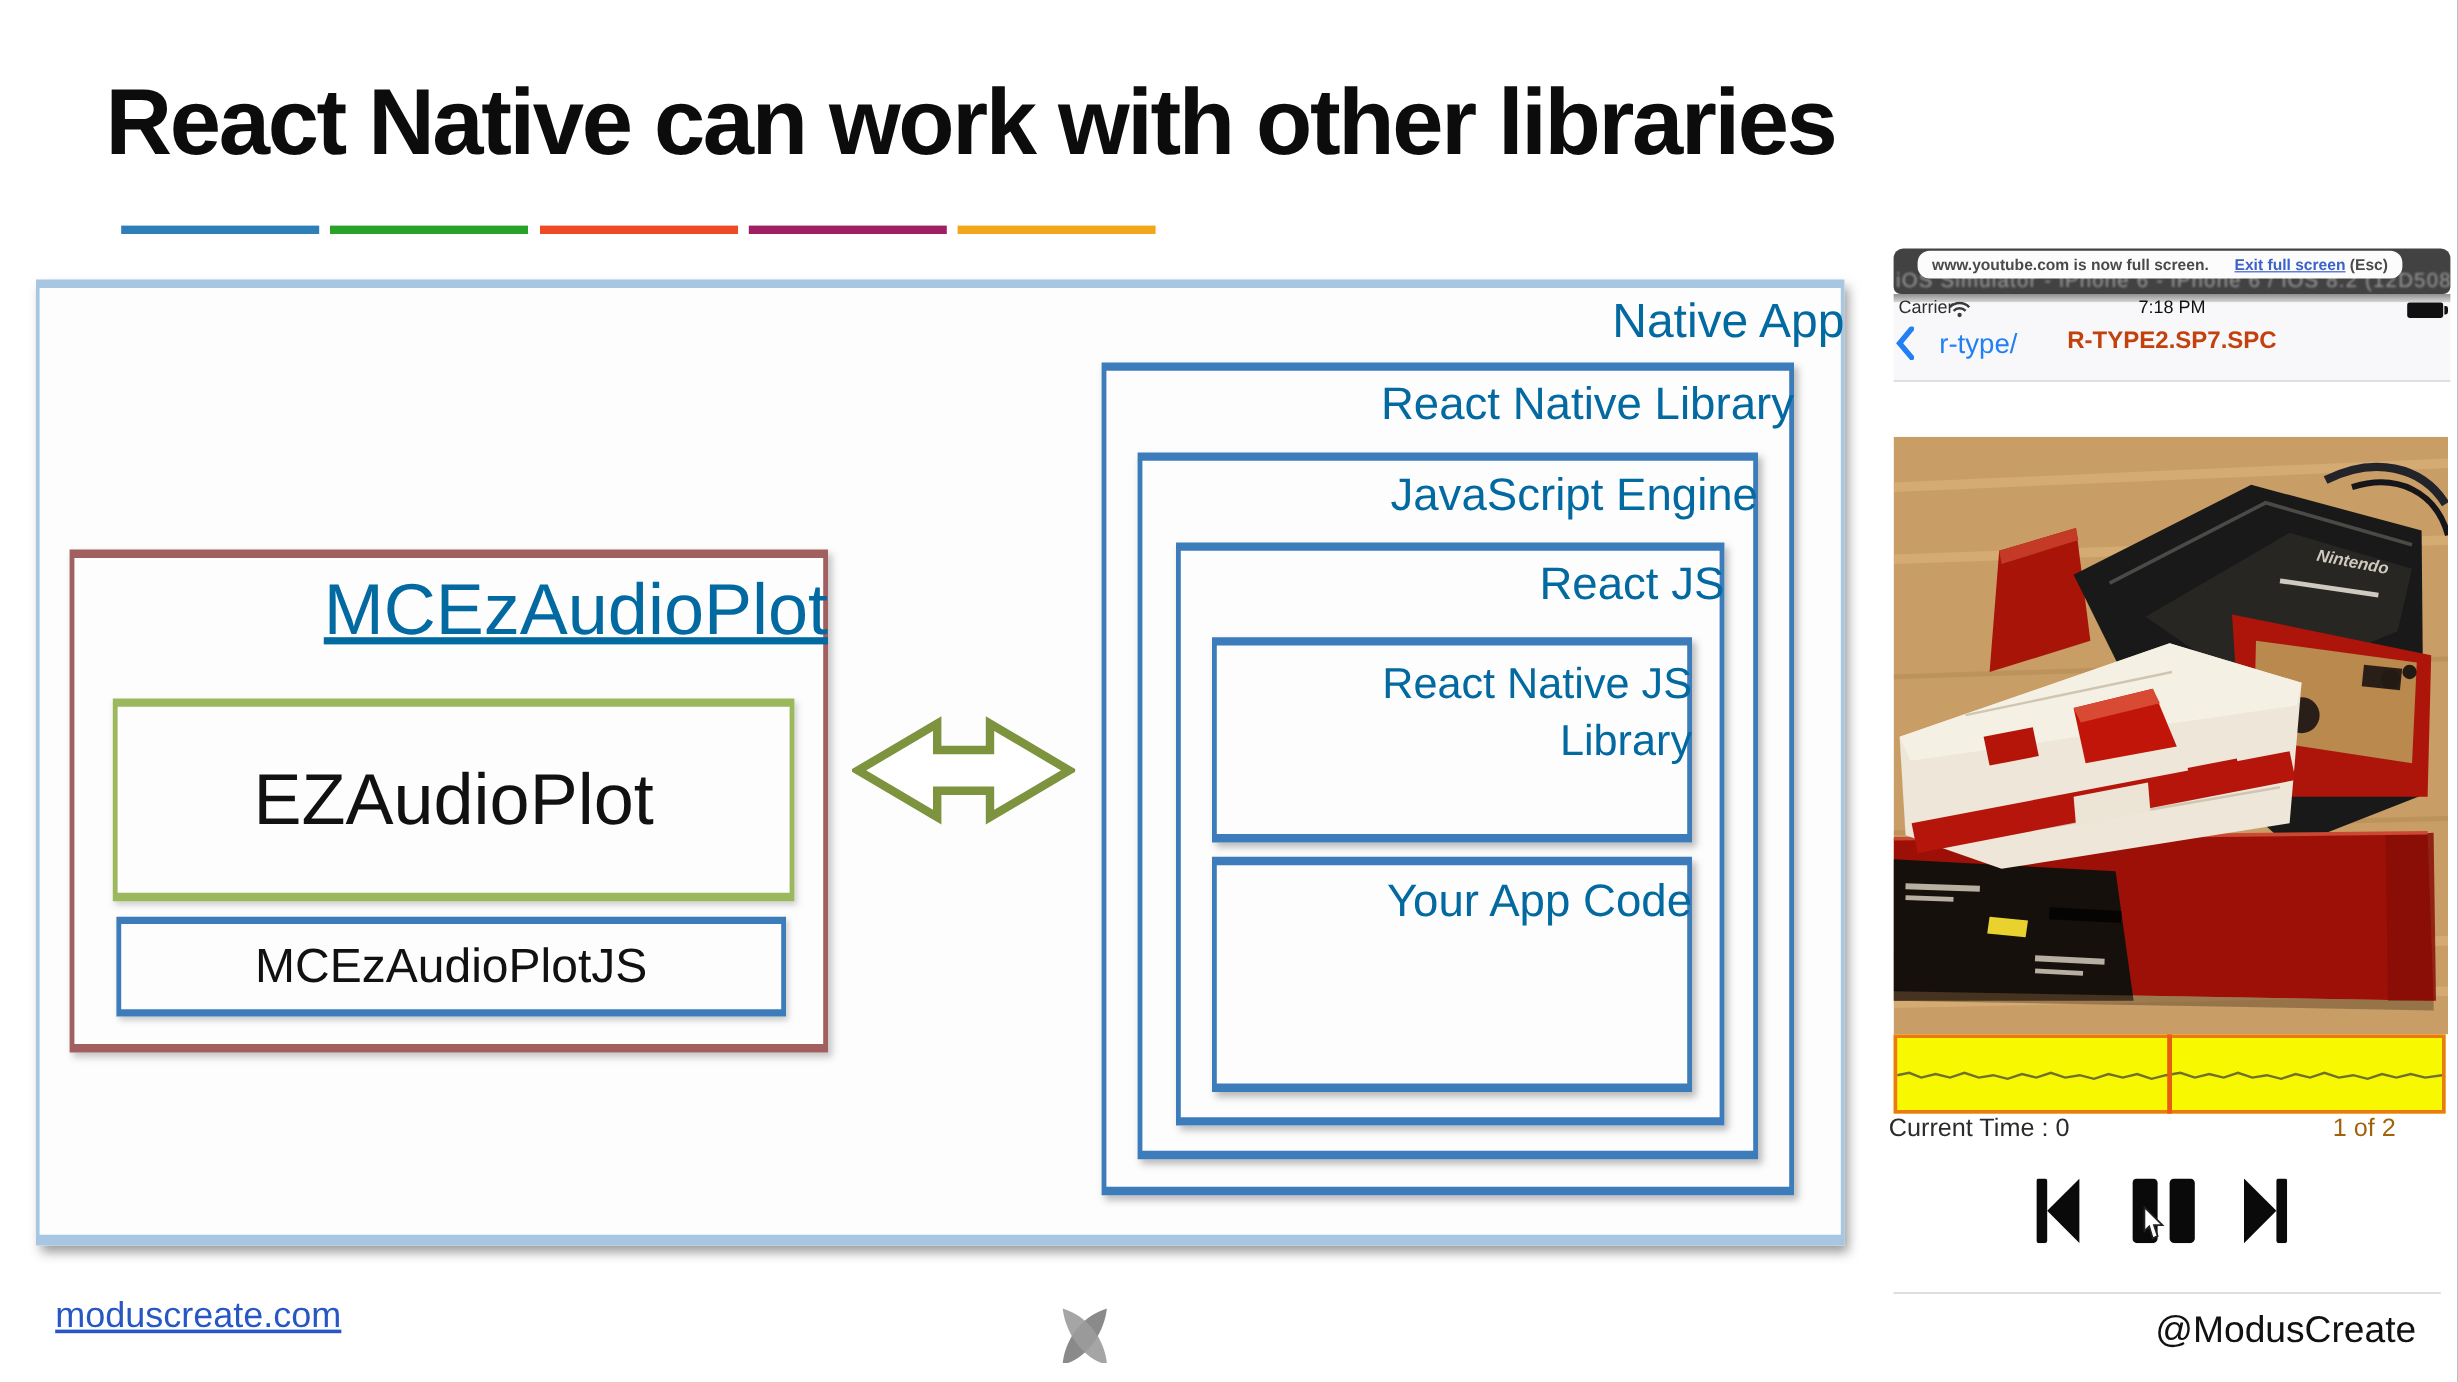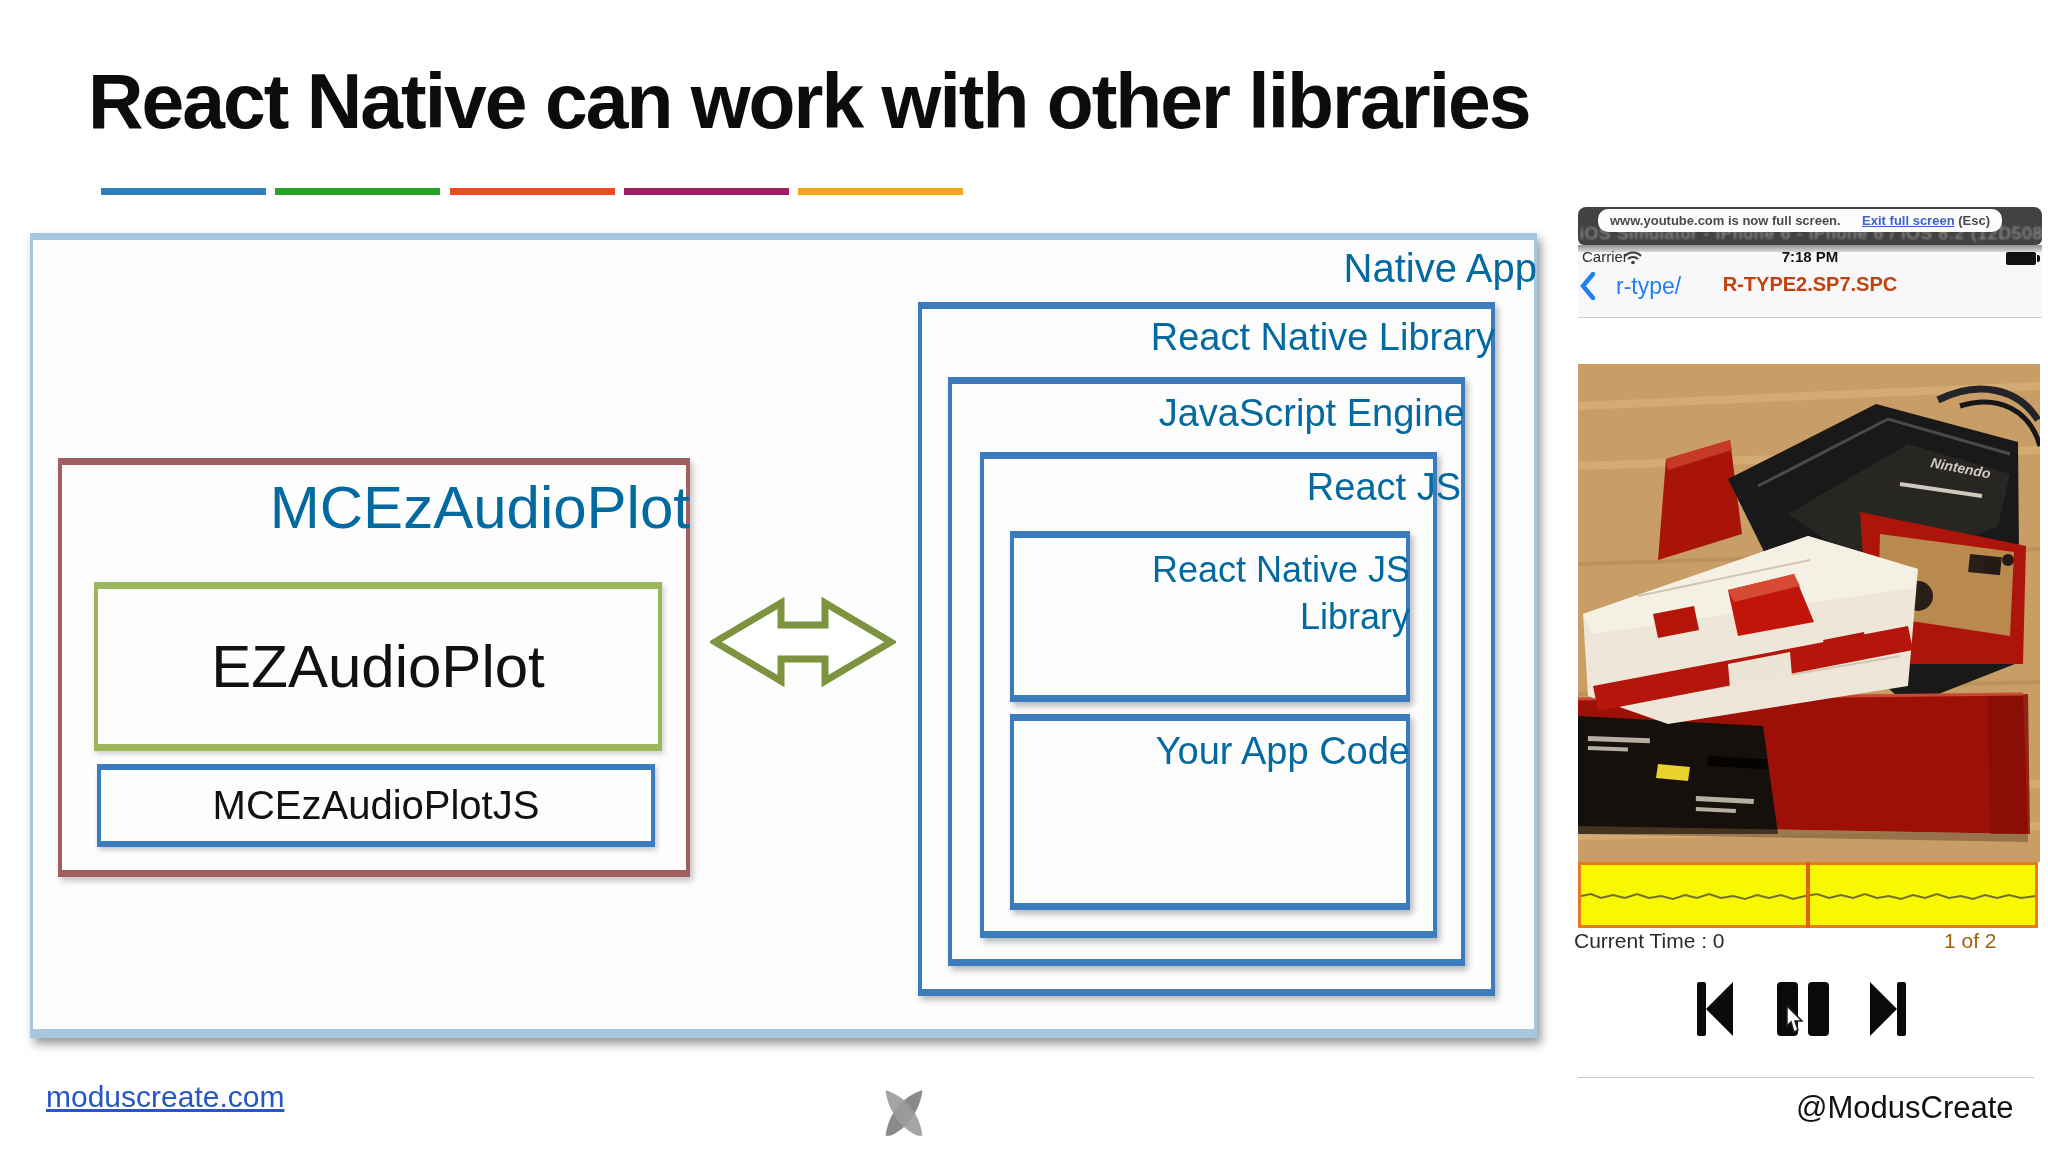--- a/index.html
+++ b/index.html
@@ -44,40 +44,40 @@
   #mcezjs-box{
     left:97px;top:764px;width:558px;height:83px;
     border:4px solid #3c7cba;border-top-width:6px;border-bottom-width:6px;
     box-shadow:2px 3px 5px rgba(120,120,120,.4);
     display:flex;align-items:center;justify-content:center;
   }
   .dlabel{color:#0369a1;text-align:right;white-space:nowrap;}
   #native-app-label{left:30px;width:1507px;top:246px;font-size:40px;}
   #rn-lib-label{left:918px;width:577px;top:316px;font-size:38px;}
   #js-engine-label{left:948px;width:517px;top:392px;font-size:38px;}
-  #react-js-label{left:980px;width:457px;top:466px;font-size:38px;padding-left:24px;}
+  #react-js-label{left:980px;width:457px;top:466px;font-size:38px;}
   #rnjs-lib-label{left:1010px;width:400px;top:546px;font-size:36px;line-height:47px;white-space:normal;}
   #app-code-label{left:1010px;width:400px;top:730px;font-size:38px;}
-  #mcez-title{left:58px;width:632px;top:473px;font-size:60px;}
+  #mcez-title{left:58px;width:632px;top:473px;font-size:60px;text-decoration:underline;}
   #ez-label{font-size:60px;color:#111;}
   #mcezjs-label{font-size:40px;color:#111;}
   
   #toast-bar{left:1578px;top:207px;width:464px;height:38px;background:#424242;border-radius:8px 8px 6px 6px;overflow:hidden;}
   #ghost-title{position:absolute;left:2px;top:17px;width:460px;font-size:17px;color:#9b9b9b;
     white-space:nowrap;filter:blur(1.1px);letter-spacing:1px;}
   #notif{
     left:1598px;top:209px;width:404px;height:23px;background:#fcfcfc;border-radius:10px;
     display:flex;align-items:center;justify-content:space-between;padding:0 12px;box-sizing:border-box;
     font-size:13px;color:#4a4a4a;white-space:nowrap;font-weight:bold;
   }
   #notif .link{color:#3b62c9;text-decoration:underline;cursor:pointer;}
   #grad-strip{left:1578px;top:245px;width:464px;height:7px;background:linear-gradient(#8f8f8f,#d9d9d9);}
   #statusnav{left:1578px;top:252px;width:464px;height:65px;background:#f8f8fa;border-bottom:1px solid #cfcfcf;}
   #carrier{left:1582px;top:248px;font-size:15px;color:#2e2e2e;}
-  #clock{left:1578px;width:464px;top:248px;font-size:15px;font-weight:bold;color:#111;text-align:center;}
+  #clock{left:1578px;width:464px;top:248px;font-size:15px;font-weight:normal;color:#111;text-align:center;}
   #battery{left:2006px;top:252px;width:30px;height:13px;background:#111;border-radius:2px;}
   #battery:after{content:"";position:absolute;left:31px;top:3px;width:3px;height:7px;background:#111;border-radius:0 2px 2px 0;}
   #back-group{left:1580px;top:272px;display:flex;align-items:center;gap:21px;cursor:pointer;}
   #back-label{font-size:23px;color:#2180f3;}
   #nav-title{left:1578px;width:464px;top:273px;font-size:20px;font-weight:bold;color:#c2410c;text-align:center;}
   #photo{left:1578px;top:364px;width:462px;height:498px;}
   #wavebar{left:1578px;top:862px;width:460px;height:66px;box-sizing:border-box;border:3px solid #ea7a18;}
   #wave-divider{position:absolute;left:225px;top:-3px;width:4px;height:66px;background:#e85c0e;}
   #current-time{left:1574px;top:929px;font-size:21px;color:#2b2b2b;}
   #track-pos{left:1944px;top:929px;font-size:21px;color:#a16207;}

